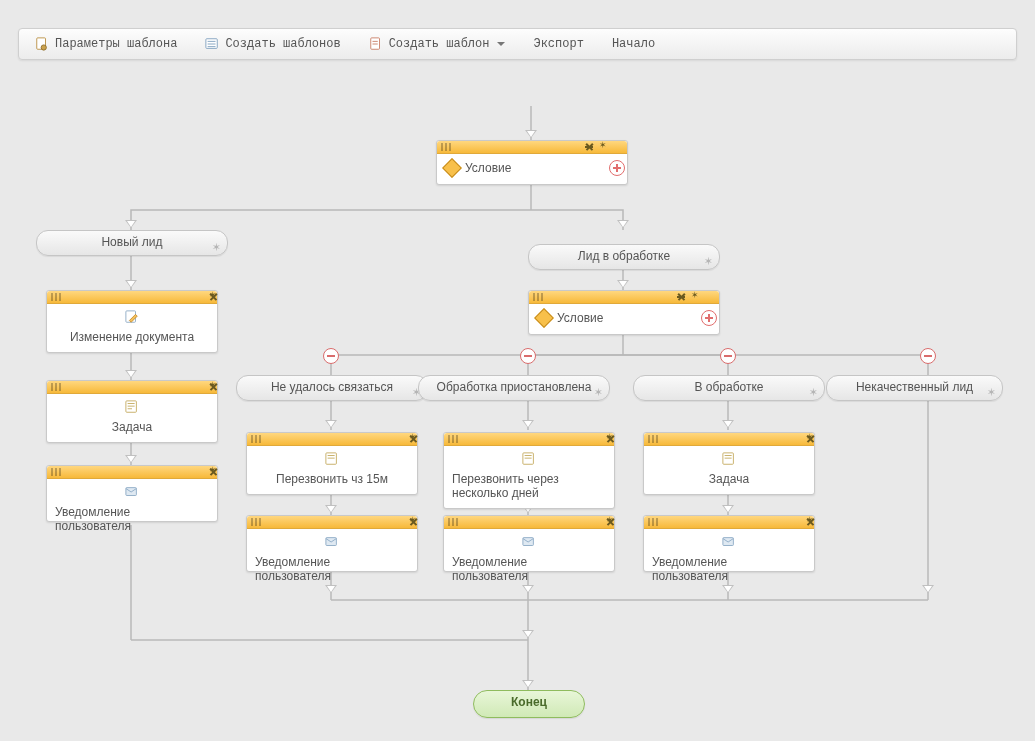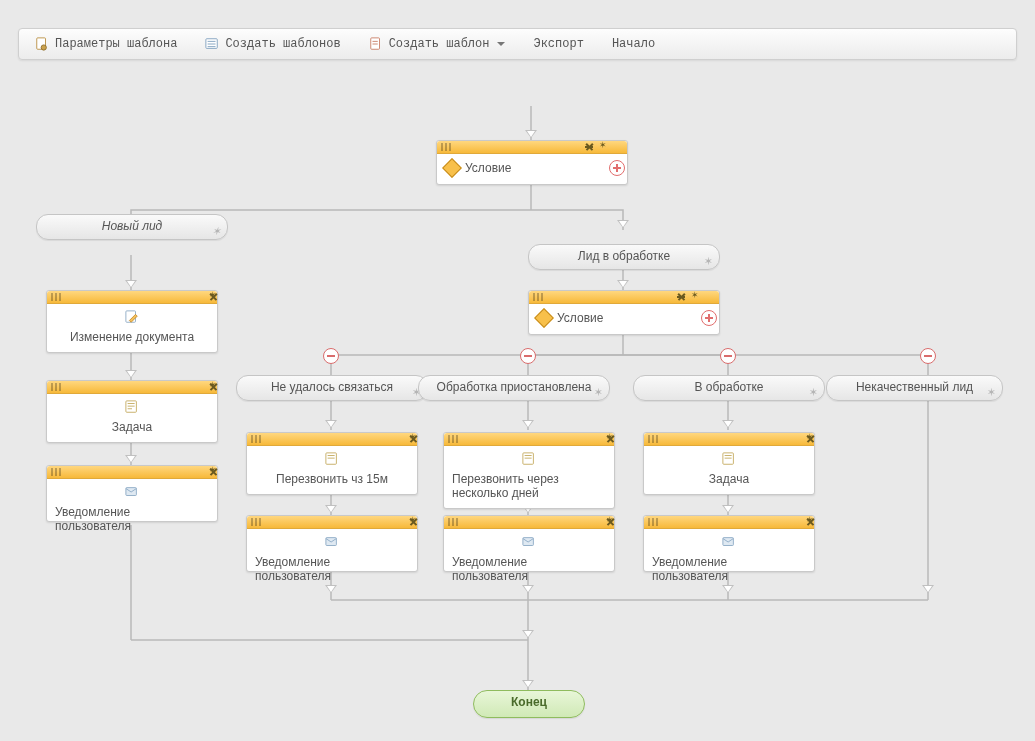--- a/index.html
+++ b/index.html
@@ -353,21 +353,21 @@
     </div>
     <div class="cond-body">
       <div class="cond-left">
         <span class="diamond-icon"></span>
         <span>Условие</span>
       </div>
       <div class="cond-add"></div>
     </div>
   </div>
 
-  <div class="branch-pill" style="left:18px; top:134px;font-style:italic;">
+  <div class="branch-pill" style="left:18px; top:150px;">
     <span>Новый лид</span>
     <span class="gear-right">✶</span>
   </div>
   <div class="branch-pill" style="left:510px; top:164px;">
     <span>Лид в обработке</span>
     <span class="gear-right">✶</span>
   </div>
 
   <div class="action-node" style="left:28px; top:210px;">
     <div class="action-head">

